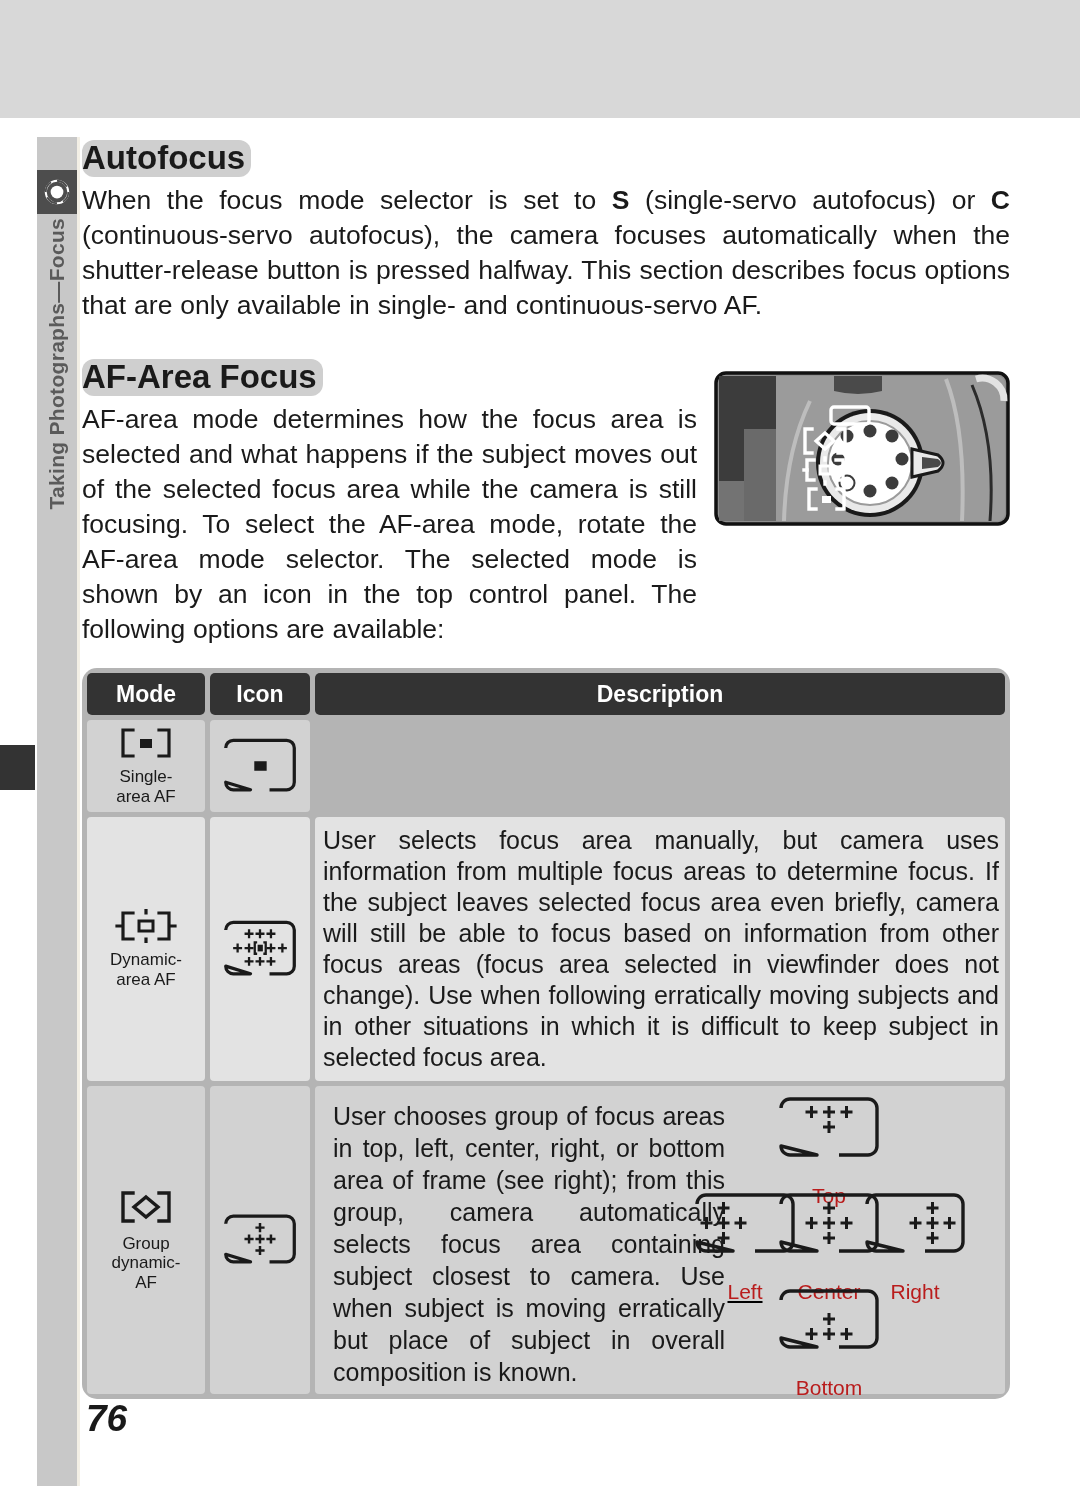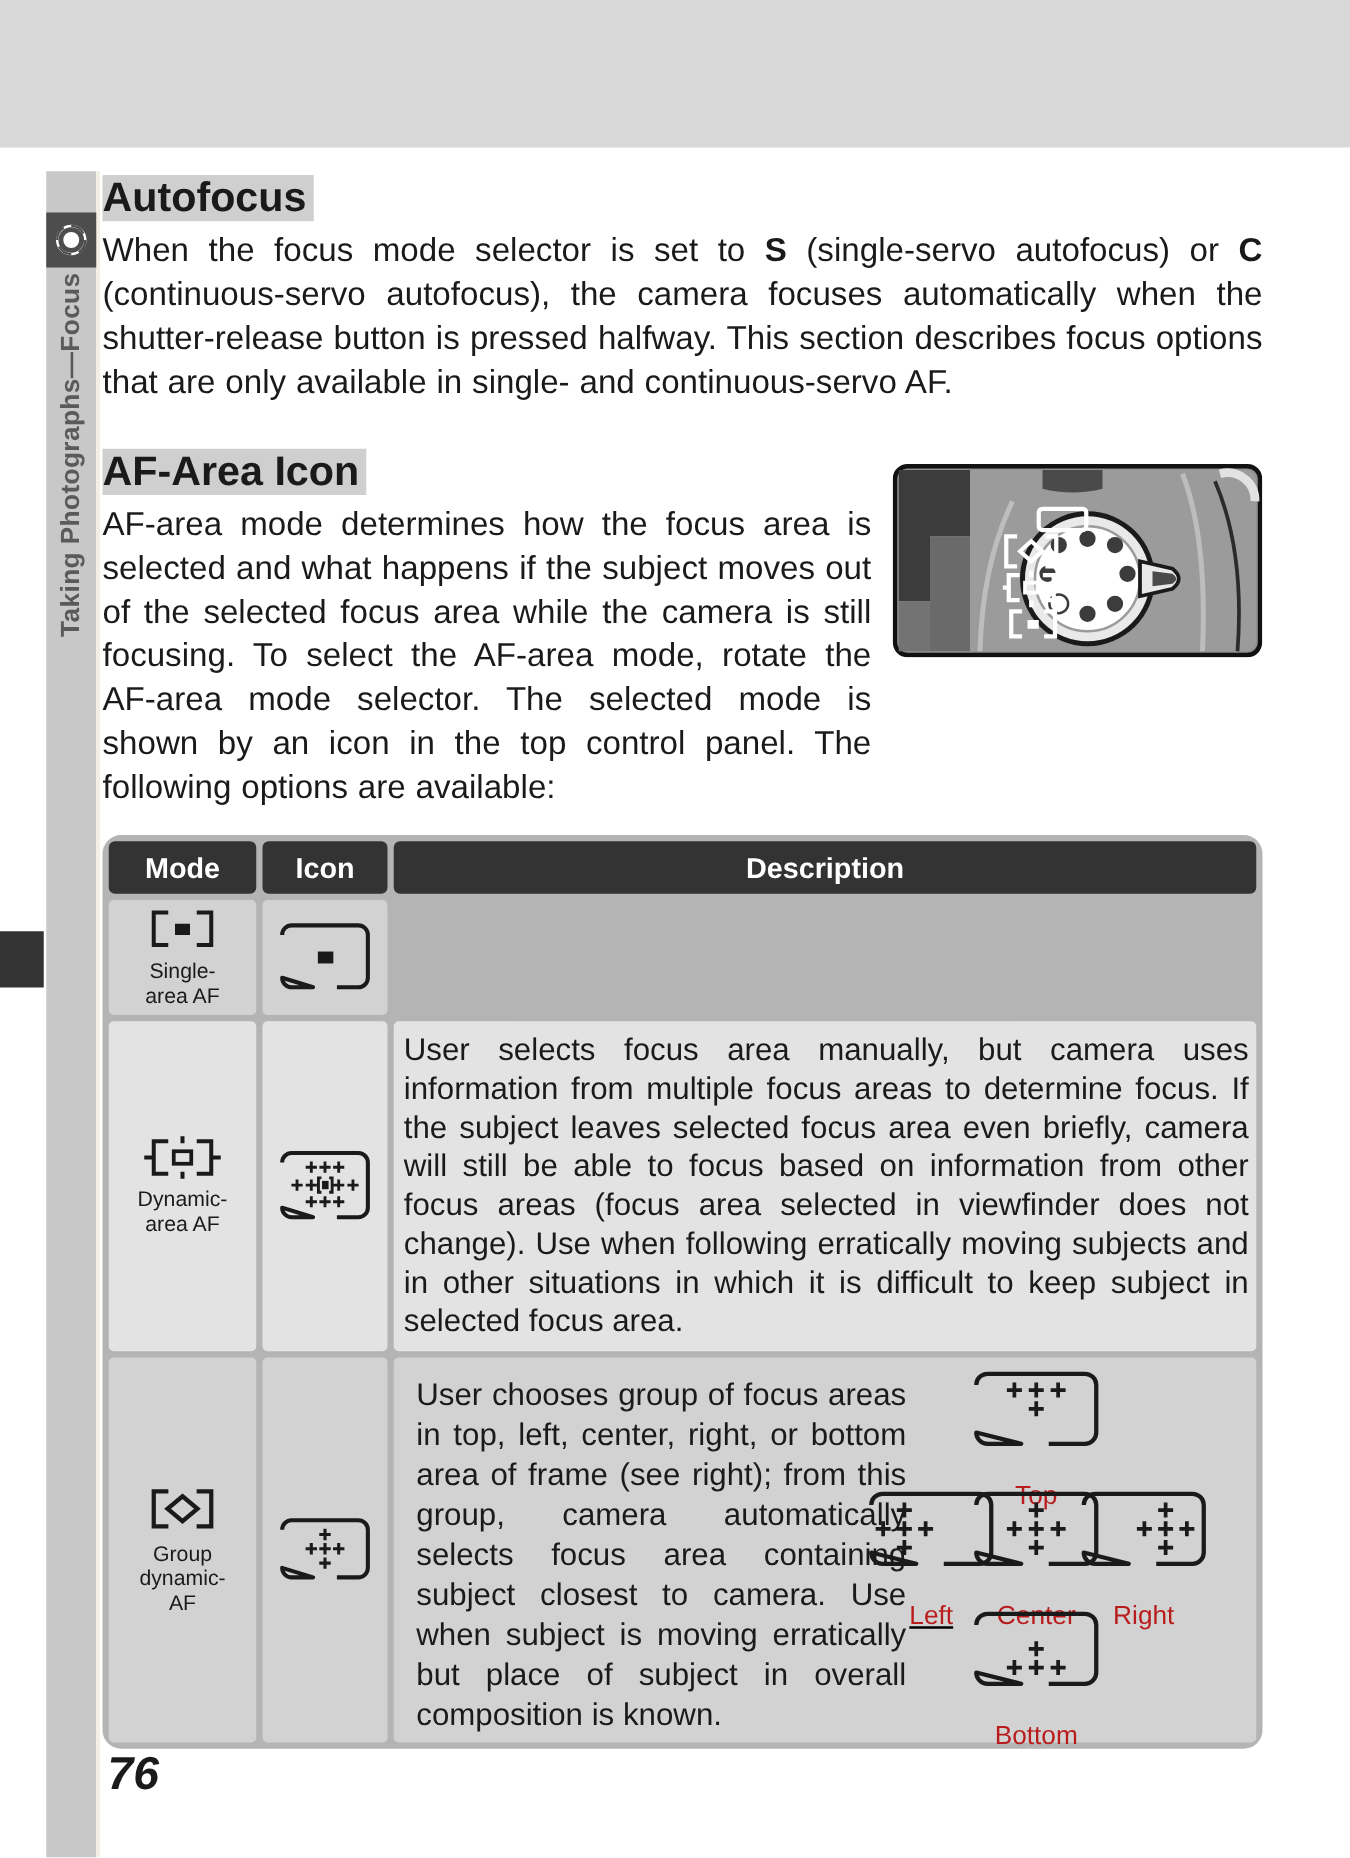--- a/index.html
+++ b/index.html
@@ -51,21 +51,21 @@
     position:absolute; left:77px; top:137px; width:3px; height:1349px;
     background:#f3efe5;
   }
 
   
   #content { position:absolute; left:82px; top:130px; width:928px; }
 
   h1.heading {
     font-size:33px; font-weight:bold; color:#1a1a1a;
     margin:0; padding:0 6px 0 0; display:inline-block;
-    background:#cfcfcf; line-height:1.12;
+    background:#cfcfcf; line-height:1.12;border-radius:12px;
   }
   #h-autofocus-wrap { margin-top:10px; }
   #h-afarea-wrap { margin-top:36px; }
 
   p.body {
     font-size:26.5px; line-height:1.32; color:#1a1a1a;
     margin:6px 0 0 0; text-align:justify;
     text-justify:inter-word;
     word-spacing:0.5px;
   }
@@ -166,21 +166,21 @@
 <div id="content">
 
   <div id="h-autofocus-wrap">
     <h1 class="heading">Autofocus</h1>
   </div>
 
   <p class="body"><span>When the focus mode selector is set to </span><b>S</b><span> (single-servo autofocus) or </span><b>C</b><span> (continuous-servo autofocus), the camera focuses automatically when the shutter-release button is pressed halfway.  This section describes focus options that are only available in single- and continuous-servo AF.</span></p>
 
   <div id="afarea-block">
     <div id="h-afarea-wrap">
-      <h1 class="heading">AF-Area Icon</h1>
+      <h1 class="heading">AF-Area Focus</h1>
     </div>
     <p class="body" id="afarea-text">AF-area mode determines how the focus area is selected and what happens if the subject moves out of the selected focus area while the camera is still focusing.  To select the AF-area mode, rotate the AF-area mode selector.  The selected mode is shown by an icon in the top control panel.  The following options are available:</p>
 
     <div id="camera-fig">
       <svg width="296" height="155" viewBox="0 0 296 155">
         <rect x="2" y="2" width="292" height="151" rx="10" fill="#8f8f8f" stroke="#111" stroke-width="3.5"></rect>
         <rect x="5" y="5" width="286" height="145" rx="8" fill="#9b9b9b"></rect>
 
         <path d="M5 5 H62 V58 H30 V110 H5 Z" fill="#3c3c3c"></path>
         <path d="M5 110 H30 V150 H5 Z" fill="#737373"></path>

